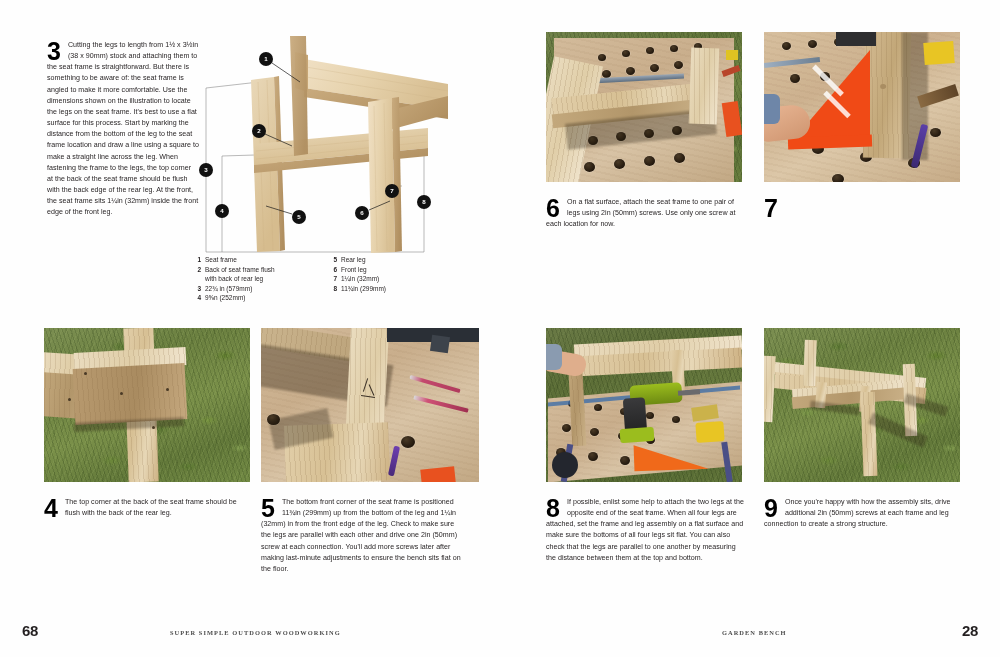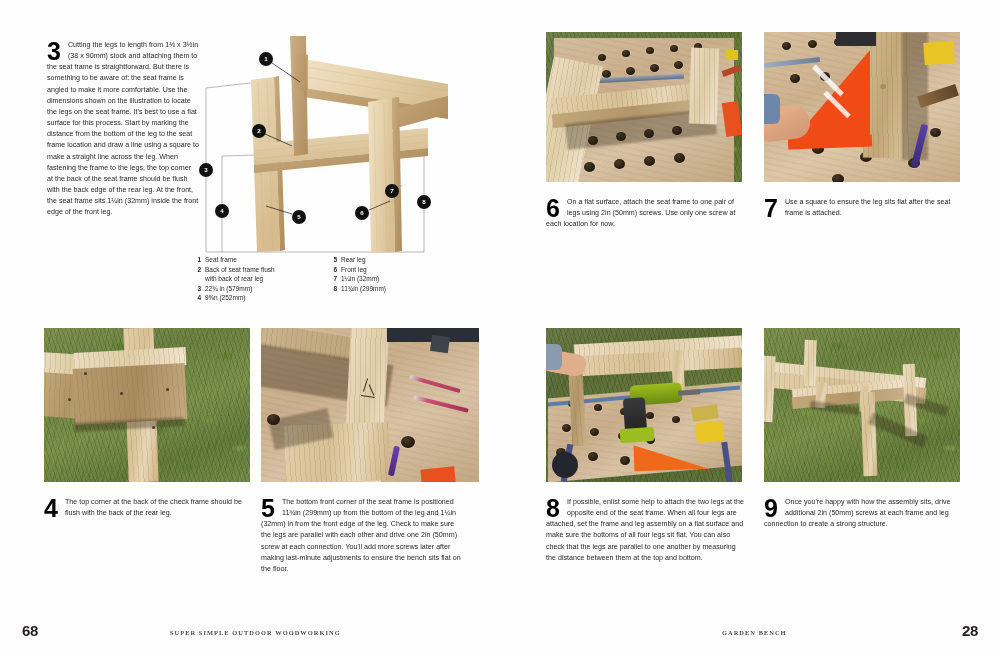--- a/index.html
+++ b/index.html
@@ -417,21 +417,21 @@
         <div style="position:absolute;left:152px;top:74px;width:56px;height:4px;background:linear-gradient(90deg,#d9d9d9,#cf5176 25%,#9f2f50);transform:rotate(14deg);border-radius:1px;"></div>
         <div style="position:absolute;left:130px;top:118px;width:6px;height:30px;background:linear-gradient(180deg,#6d3fb0,#4a2a7a);transform:rotate(12deg);border-radius:2px;"></div>
         <div style="position:absolute;left:160px;top:140px;width:34px;height:16px;background:#e8511f;transform:rotate(-6deg);"></div>
 
         <div style="position:absolute;left:126px;top:0;width:92px;height:14px;background:#2a2f36;"></div>
         <div style="position:absolute;left:170px;top:8px;width:18px;height:16px;background:#3d434b;transform:rotate(8deg);"></div>
       </div>
     </div>
 
     <div class="cap" style="left:44px; top:497px; width:200px;">
-      <div class="body-text"><span class="stepnum">4</span><span>The top corner at the back of the check frame should be flush with the back of the rear leg.</span></div>
+      <div class="body-text"><span class="stepnum">4</span><span>The top corner at the back of the seat frame should be flush with the back of the rear leg.</span></div>
     </div>
 
     <div class="cap" style="left:261px; top:497px; width:200px;">
       <div class="body-text"><span class="stepnum">5</span><span>The bottom front corner of the seat frame is positioned 11¾in (299mm) up from the bottom of the leg and 1¼in (32mm) in from the front edge of the leg. Check to make sure the legs are parallel with each other and drive one 2in (50mm) screw at each connection. You'll add more screws later after making last-minute adjustments to ensure the bench sits flat on the floor.</span></div>
     </div>
 
     <div class="folio" style="left:22px;">68</div>
     <div class="runhead" style="left:170px;">SUPER SIMPLE OUTDOOR WOODWORKING</div>
   </div>
 
@@ -525,21 +525,21 @@
         <div style="position:absolute;left:72px;top:0px;width:40px;height:14px;background:#2e2e30;"></div>
         <div style="position:absolute;left:0px;top:28px;width:56px;height:5px;background:linear-gradient(90deg,#9fb0c2,#6a7d90);transform:rotate(-6deg);"></div>
       </div>
     </div>
 
     <div class="cap" style="left:46px; top:197px; width:200px;">
       <div class="body-text"><span class="stepnum">6</span><span>On a flat surface, attach the seat frame to one pair of legs using 2in (50mm) screws. Use only one screw at each location for now.</span></div>
     </div>
 
     <div class="cap" style="left:264px; top:197px; width:200px;">
-      <div class="body-text"><span class="stepnum">7</span><span>Use a square to ensure the leg sits flat after the seat frame is attached.</span></div>
+      <div class="body-text"><span class="stepnum">7</span></div>
     </div>
 
     <div class="photo" style="left:46px; top:328px; width:196px; height:154px;">
       <div class="ph-inner">
         <div class="grass" style="filter:brightness(.85);"></div>
 
         <div class="mdf" style="left:2px; top:62px; width:194px; height:84px; transform:skewY(-5deg);"></div>
         <div class="holes" style="top:62px;">
           <div class="hole" style="left:22px; top:10px; width:8px;height:7px;"></div>
           <div class="hole" style="left:48px; top:14px; width:8px;height:7px;"></div>

